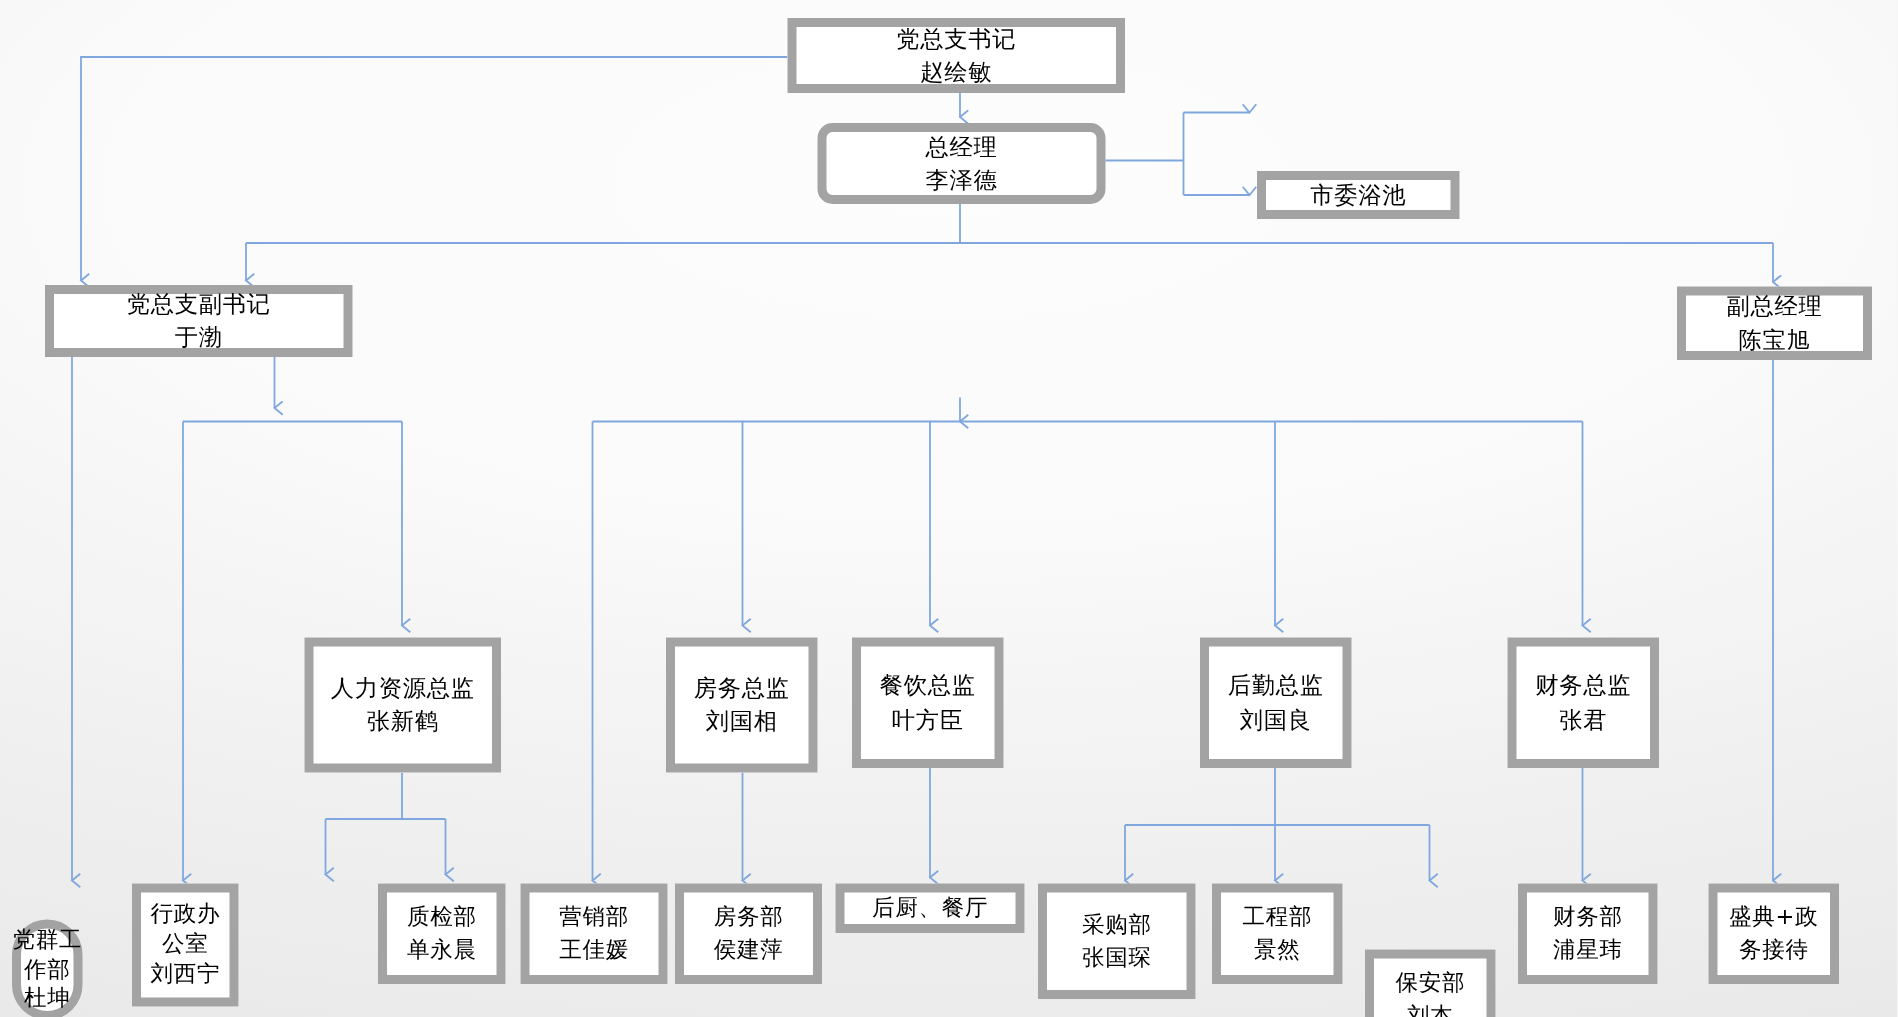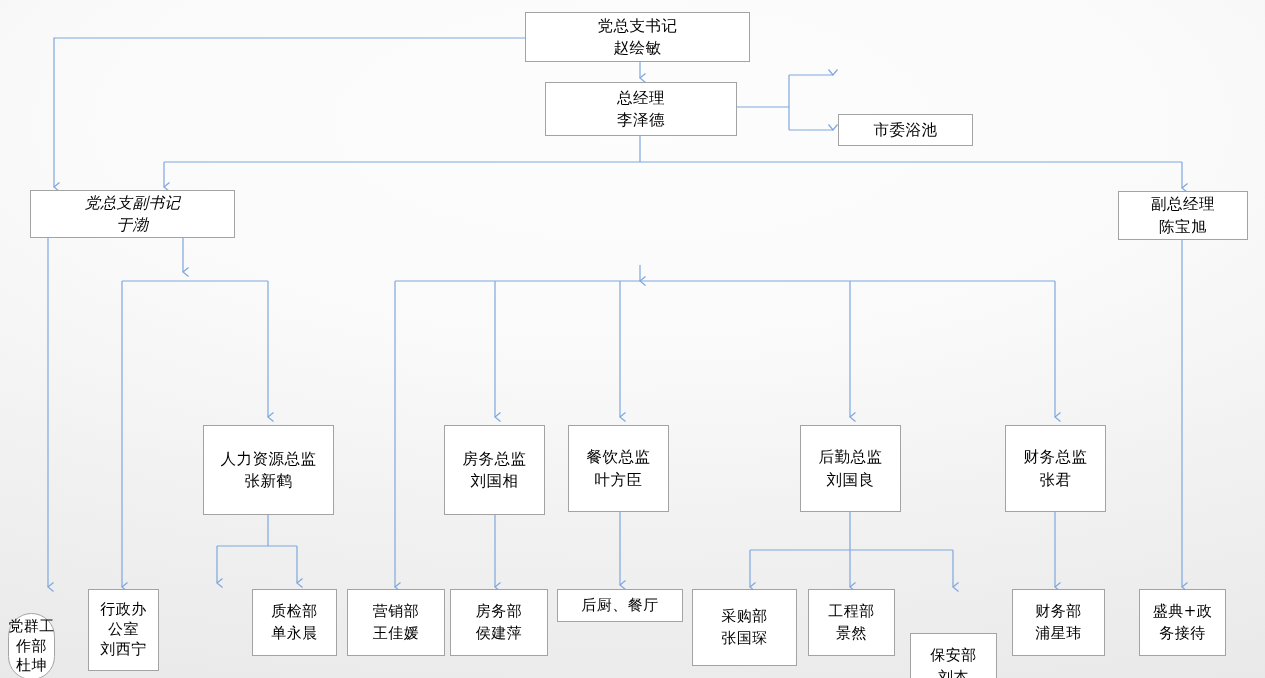--- a/index.html
+++ b/index.html
@@ -29,21 +29,21 @@
     left: 0;
     top: 0;
     width: 1265px;
     height: 678px;
     pointer-events: none;
   }
   .node {
     position: absolute;
     box-sizing: border-box;
     background: #ffffff;
-    border: 1px solid #a3a3a3;
+    border: 6px solid #a3a3a3;
     display: flex;
     flex-direction: column;
     align-items: center;
     justify-content: center;
     text-align: center;
     color: #000000;
     line-height: 1.45;
     letter-spacing: 0.5px;
     z-index: 3;
   }
@@ -122,31 +122,31 @@
 
       <path d="M1182,240 L1182,587" marker-end="url(#arr)"></path>
     </g>
   </svg>
 
   <div class="node s16" style="left:525px; top:12px; width:225px; height:50px;">
     <span class="ln">党总支书记</span>
     <span class="ln">赵绘敏</span>
   </div>
 
-  <div class="node s16" style="left:545px; top:82px; width:192px; height:54px;">
+  <div class="node s16" style="left:545px; top:82px; width:192px; height:54px;border-radius:10px;">
     <span class="ln">总经理</span>
     <span class="ln">李泽德</span>
   </div>
 
 
   <div class="node s16" style="left:838px; top:114px; width:135px; height:32px;">
     <span class="ln">市委浴池</span>
   </div>
 
-  <div class="node s16" style="left:30px; top:190px; width:205px; height:48px;font-style:italic;">
+  <div class="node s16" style="left:30px; top:190px; width:205px; height:48px;">
     <span class="ln">党总支副书记</span>
     <span class="ln">于渤</span>
   </div>
 
   <div class="node s16" style="left:1118px; top:191px; width:130px; height:49px;">
     <span class="ln">副总经理</span>
     <span class="ln">陈宝旭</span>
   </div>
 
   <div class="node s16" style="left:203px; top:425px; width:131px; height:90px;">

